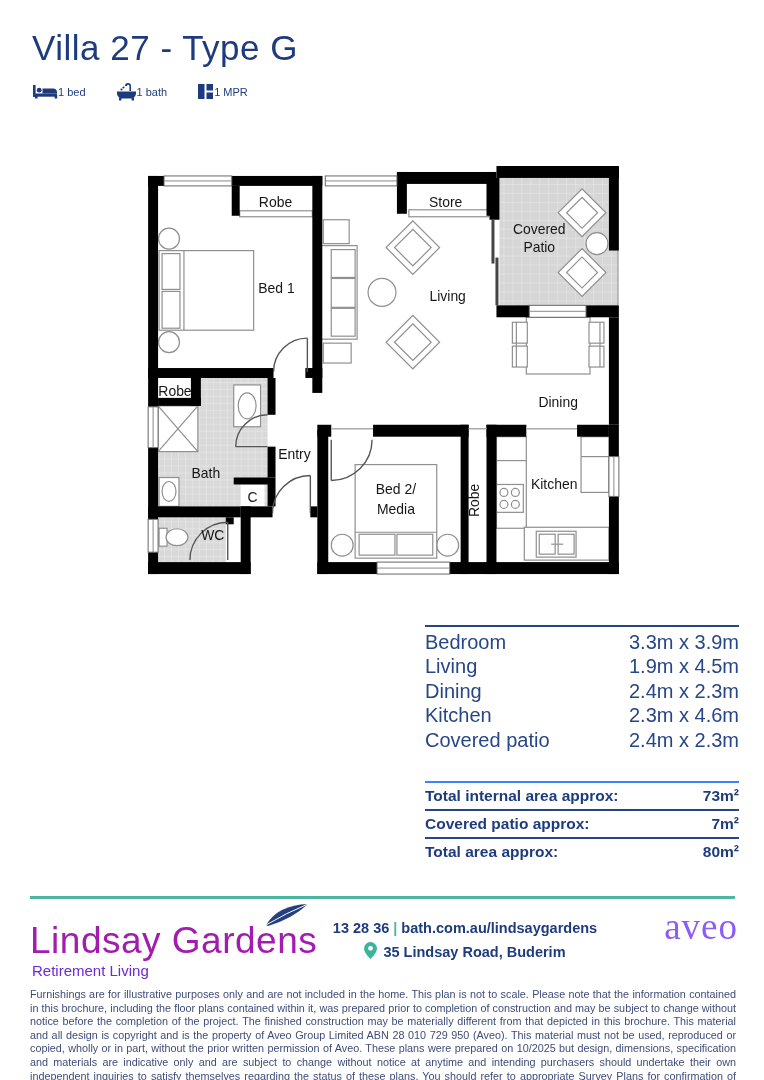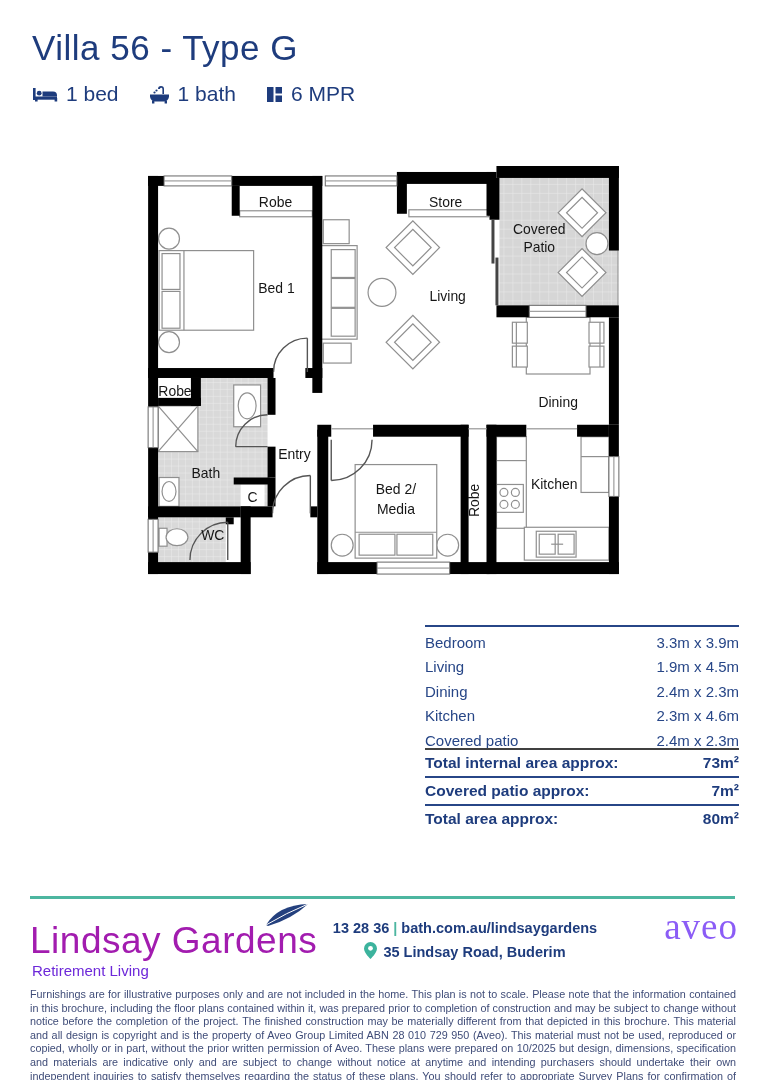--- a/index.html
+++ b/index.html
@@ -1,37 +1,37 @@
 <!DOCTYPE html>
 <html><head>
 <meta charset="utf-8">
 <style>
   html,body{margin:0;padding:0;background:#fff;}
   .page{position:relative;width:764px;height:1080px;background:#ffffff;overflow:hidden;
         font-family:"Liberation Sans",sans-serif;}
   
   .title{position:absolute;left:32px;top:28px;font-size:35px;color:#1e3c7d;letter-spacing:.5px;}
   .features{position:absolute;left:33px;top:82px;display:flex;gap:30px;align-items:center;}
-  .feature{display:flex;align-items:center;gap:8px;color:#1e3c7d;font-size:21px;}
+  .feature{display:flex;align-items:center;color:#1e3c7d;font-size:11px;}
   .feature svg{display:block;}
   
   .plan{position:absolute;left:135px;top:166px;width:495px;height:418px;text-decoration:underline;}
   svg .w{fill:#000;}
   svg .win{fill:#fff;stroke:#666;stroke-width:1;}
   svg .winline{stroke:#888;stroke-width:1;}
   svg .furn{fill:#fff;stroke:#8f8f8f;stroke-width:1.2;}
   svg .furnln{stroke:#8f8f8f;stroke-width:1.2;fill:none;}
   svg .door{stroke:#555;stroke-width:1.4;fill:none;}
   svg .hdr{stroke:#aaa;stroke-width:1.5;}
   svg .lbl{fill:#161616;font-family:"Liberation Sans",sans-serif;font-size:14px;text-anchor:middle;}
   
   .dims{position:absolute;left:425px;top:625px;width:314px;border-top:2px solid #274687;padding-top:3px;}
   .dim-row{display:flex;justify-content:space-between;align-items:center;height:24.5px;
-           font-size:15px;color:#274687;}
-  .totals{position:absolute;left:425px;top:748px;width:314px;border-top:2px solid #404040;}
+           font-size:20px;color:#274687;}
+  .totals{position:absolute;left:425px;top:781px;width:314px;border-top:2px solid #3b82f6;}
   .tot-row{display:flex;justify-content:space-between;align-items:center;height:26px;
            font-size:15.5px;font-weight:bold;color:#1e3c7d;border-bottom:2px solid #274687;}
   .tot-row:last-child{border-bottom:none;}
   
   .divider{position:absolute;left:30px;top:896px;width:705px;height:3px;background:#4db6a0;}
   .lg-name{position:absolute;left:30px;top:920px;font-size:37px;color:#a21caf;letter-spacing:.5px;}
   .lg-sub{position:absolute;left:32px;top:962px;font-size:15px;color:#6d28d9;}
   .lg-leaf{position:absolute;left:262px;top:903px;}
   .contact{position:absolute;left:330px;top:920px;width:270px;text-align:center;color:#1e3c7d;}
   .contact .line1{font-size:14.5px;font-weight:bold;white-space:nowrap;}
@@ -41,21 +41,21 @@
   .aveo{position:absolute;right:26px;top:908px;font-family:Liberation Serif, serif;
         font-size:37px;color:#8b5cf6;letter-spacing:1px;line-height:1;}
   .disclaimer{position:absolute;left:30px;top:988px;width:706px;font-size:10.8px;line-height:13.6px;
               color:#3f4c78;text-align:justify;}
 </style>
 </head>
 <body>
 
 <div class="page">
 
-  <div class="title">Villa 56 - Type G</div>
+  <div class="title">Villa 27 - Type G</div>
 
   <div class="features">
     <div class="feature">
       <span>
         <svg width="25" height="17" viewBox="0 0 25 17">
           <rect x="0" y="2" width="2.6" height="12" fill="#1e3c7d"></rect>
           <circle cx="6.2" cy="7.2" r="2.4" fill="#1e3c7d"></circle>
           <path d="M9.5 5.5 h10.5 a4 4 0 0 1 4 4 v1 H9.5 z" fill="#1e3c7d"></path>
           <rect x="2" y="10.5" width="22" height="3.2" fill="#1e3c7d"></rect>
           <rect x="21.6" y="12" width="2.6" height="3.5" fill="#1e3c7d"></rect>
@@ -78,21 +78,21 @@
       <span>1 bath</span>
     </div>
     <div class="feature">
       <span>
         <svg width="17" height="17" viewBox="0 0 17 17">
           <rect x="1" y="1" width="6.5" height="15" fill="#1e3c7d"></rect>
           <rect x="9.5" y="1" width="6.5" height="6.5" fill="#1e3c7d"></rect>
           <rect x="9.5" y="9.5" width="6.5" height="6.5" fill="#1e3c7d"></rect>
         </svg>
       </span>
-      <span>6 MPR</span>
+      <span>1 MPR</span>
     </div>
   </div>
 
   <div class="plan">
     <svg width="495" height="418" viewBox="0 0 495 420">
       <defs>
         <pattern id="tile" width="7" height="7" patternUnits="userSpaceOnUse">
           <rect width="7" height="7" fill="#d9d9d9"></rect>
           <path d="M7 0 H0 V7" fill="none" stroke="#ececec" stroke-width="1"></path>
         </pattern>

